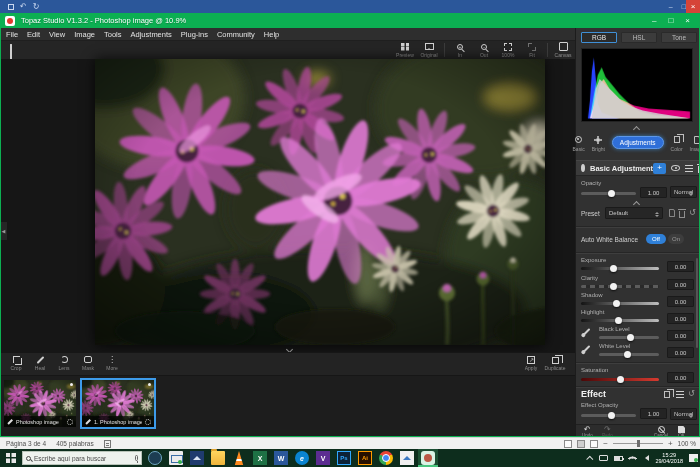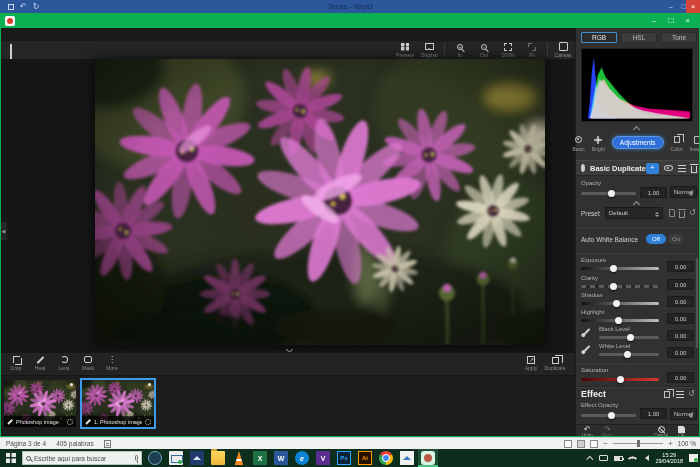--- a/index.html
+++ b/index.html
@@ -289,39 +289,50 @@
       </g>
     </defs>
   </svg>
 
   <div class="word-titlebar">
     <div class="qat">
       <span class="i-savebox"></span>
       <span class="glyph">↶</span>
       <span class="glyph">↻</span>
     </div>
-    <div class="word-title">Tecno - Word</div>
     <div class="word-controls">
       <span>–</span>
       <span>□</span>
     </div>
     <div class="word-close">×</div>
   </div>
 
   <div class="app-border"></div>
 
   <div class="tz-titlebar">
     <div class="tz-appicon"></div>
+    <div class="tz-title">Topaz Studio V1.3.2 - Photoshop image @ 10.9%</div>
     <div class="tz-controls">
       <span>–</span>
       <span>□</span>
       <span>×</span>
     </div>
   </div>
 
+  <div class="menubar">
+    <span>File</span>
+    <span>Edit</span>
+    <span>View</span>
+    <span>Image</span>
+    <span>Tools</span>
+    <span>Adjustments</span>
+    <span>Plug-ins</span>
+    <span>Community</span>
+    <span>Help</span>
+  </div>
 
   <div class="toolbar-row">
     <div class="bell"><span class="i-bell"></span></div>
     <div class="tool-group">
       <div class="tool">
           <span class="ic">
             <span class="i-grid"></span>
           </span>
           <span class="lbl">Preview</span>
         </div>
@@ -492,21 +503,21 @@
       <div class="nav-item">
           <span class="ic">
             <span class="i-page"></span>
           </span>
           <span class="lbl">Image</span>
         </div>
     </div>
 
     <div class="sec-header">
       <span class="sec-circle"></span>
-      <span class="sec-title">Basic Duplicate</span>
+      <span class="sec-title">Basic Adjustment</span>
       <span class="sec-icons">
         <span class="plus-btn">+</span>
         <span class="i-eye"></span>
         <span class="i-bars"></span>
         <span class="i-trash"></span>
       </span>
     </div>
 
     <span class="plabel" style="left:5px;top:152px">Opacity</span>
     <span class="strack" style="left:5px;top:164px;width:55px">

